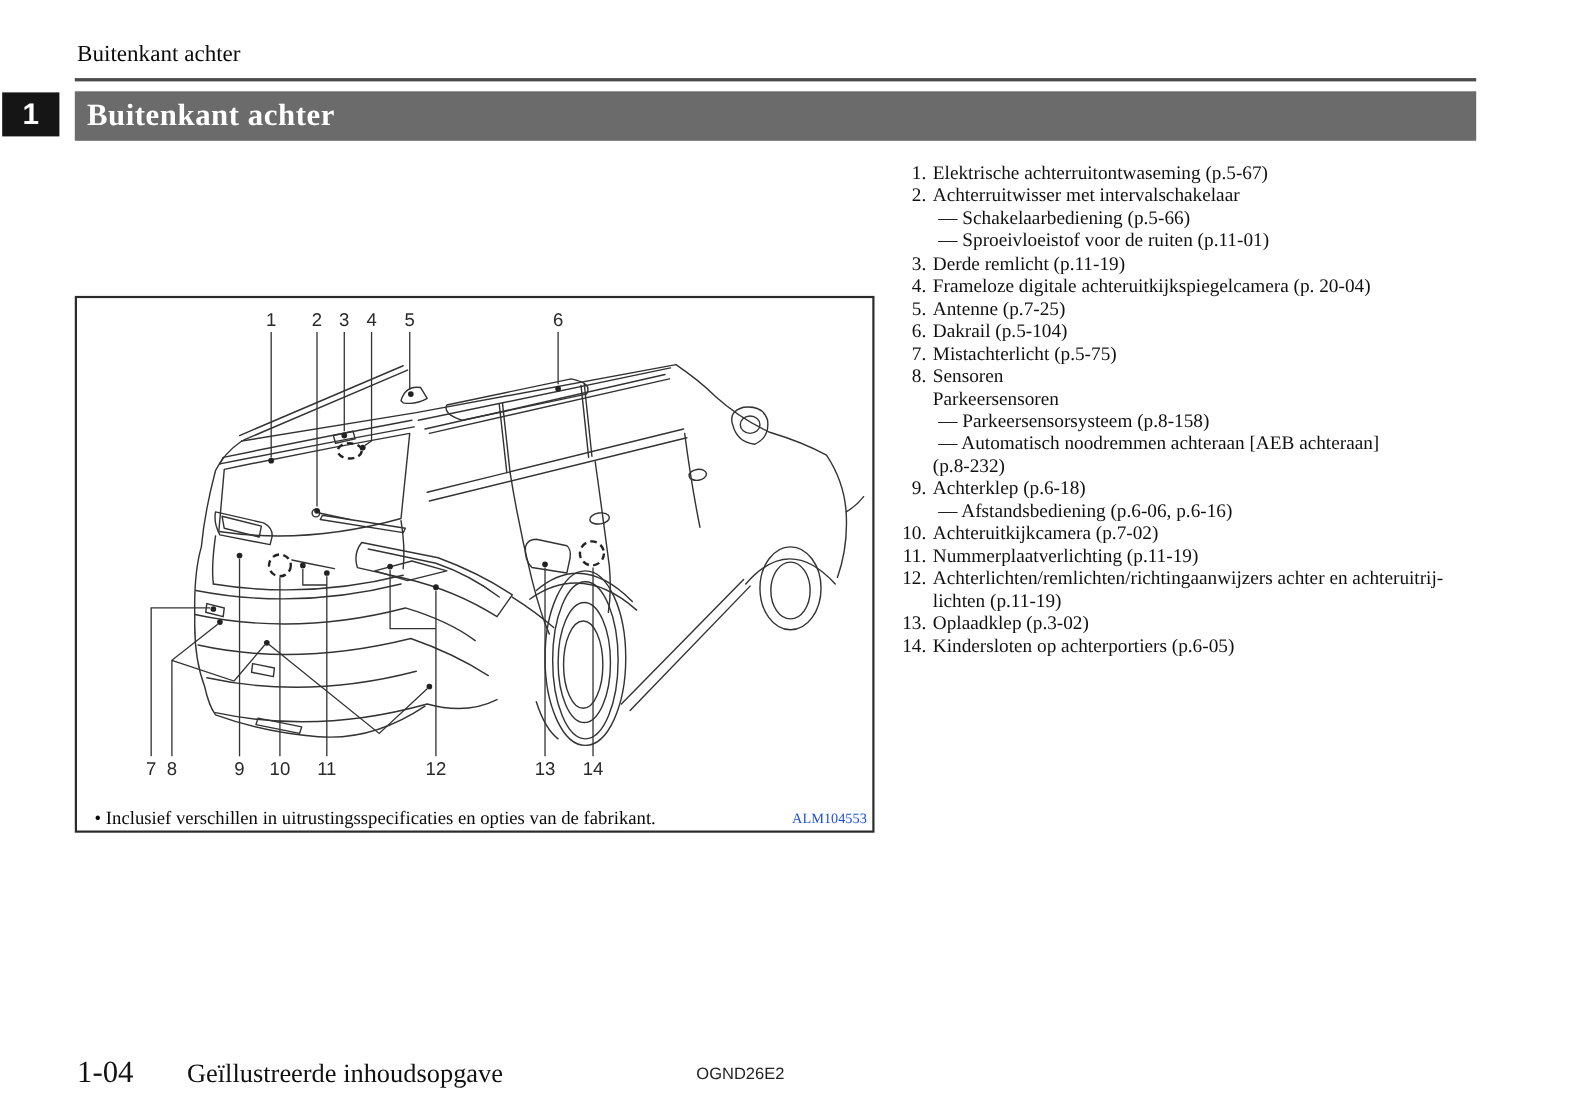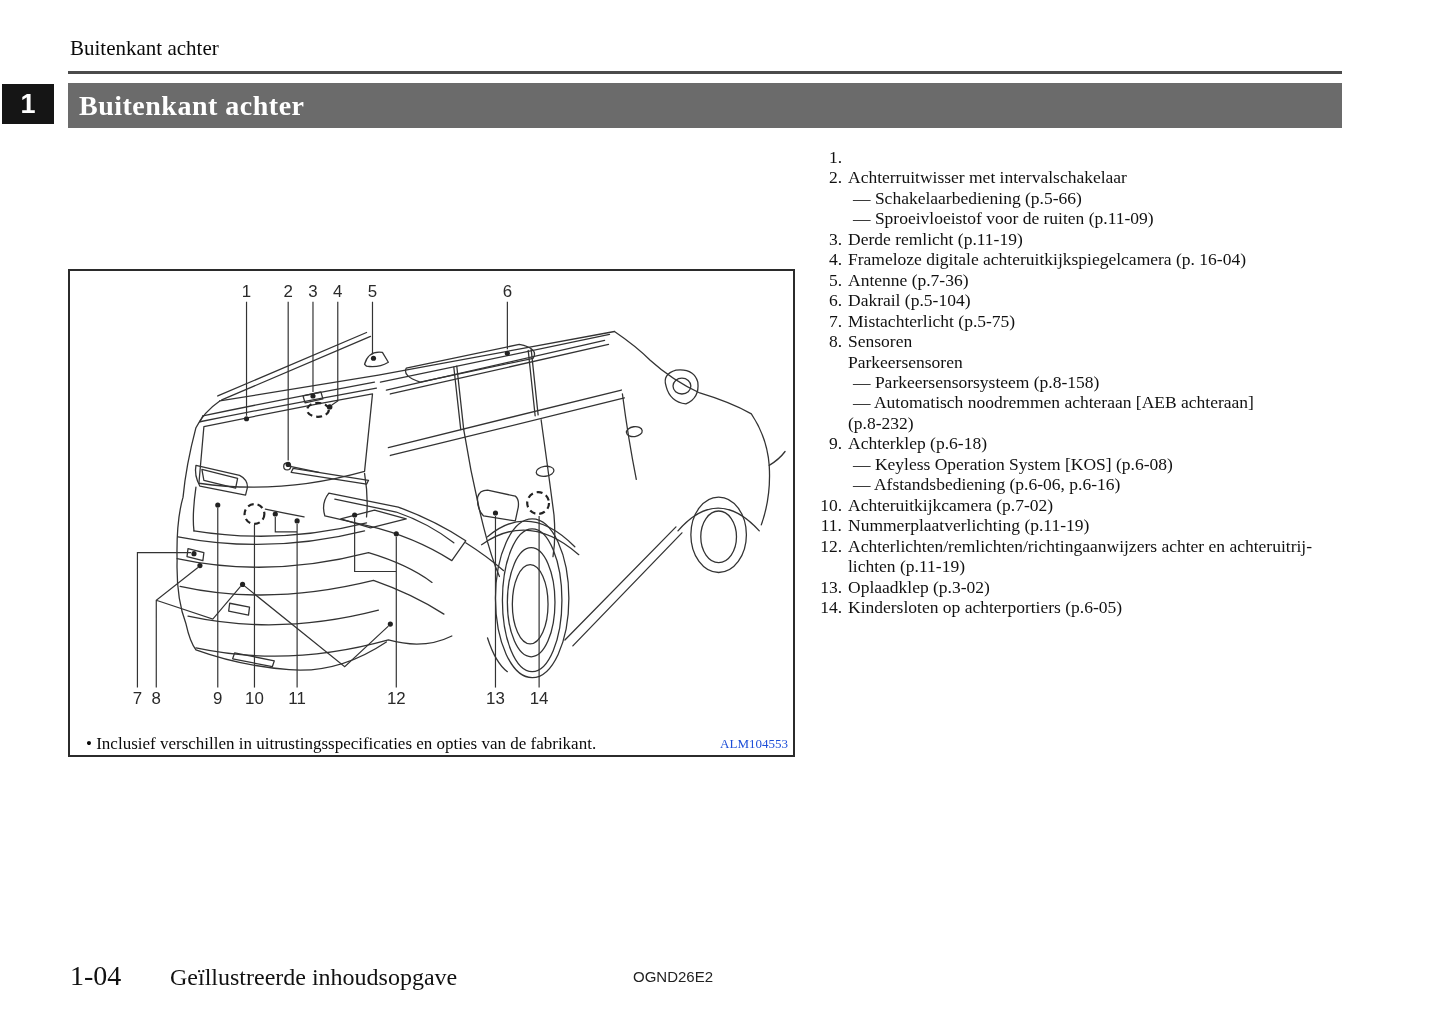--- a/index.html
+++ b/index.html
@@ -193,44 +193,45 @@
         <text x="472" y="437">14</text>
       </g>
   </svg>
   <div class="figure-note">• Inclusief verschillen in uitrustingsspecificaties en opties van de fabrikant.</div>
   <div class="figure-code">ALM104553</div>
 </div>
 
 <div class="parts-list" id="parts-list">
     <div class="parts-row">
       <span class="num">1.</span>
+      <span class="txt">Elektrische achterruitontwaseming (p.5-67)</span>
     </div>
     <div class="parts-row">
       <span class="num">2.</span>
       <span class="txt">Achterruitwisser met intervalschakelaar</span>
     </div>
     <div class="parts-row">
       <span class="num"></span>
       <span class="txt dash">— Schakelaarbediening (p.5-66)</span>
     </div>
     <div class="parts-row">
       <span class="num"></span>
-      <span class="txt dash">— Sproeivloeistof voor de ruiten (p.11-09)</span>
+      <span class="txt dash">— Sproeivloeistof voor de ruiten (p.11-01)</span>
     </div>
     <div class="parts-row">
       <span class="num">3.</span>
       <span class="txt">Derde remlicht (p.11-19)</span>
     </div>
     <div class="parts-row">
       <span class="num">4.</span>
-      <span class="txt">Frameloze digitale achteruitkijkspiegelcamera (p. 16-04)</span>
+      <span class="txt">Frameloze digitale achteruitkijkspiegelcamera (p. 20-04)</span>
     </div>
     <div class="parts-row">
       <span class="num">5.</span>
-      <span class="txt">Antenne (p.7-36)</span>
+      <span class="txt">Antenne (p.7-25)</span>
     </div>
     <div class="parts-row">
       <span class="num">6.</span>
       <span class="txt">Dakrail (p.5-104)</span>
     </div>
     <div class="parts-row">
       <span class="num">7.</span>
       <span class="txt">Mistachterlicht (p.5-75)</span>
     </div>
     <div class="parts-row">
@@ -252,21 +253,20 @@
     <div class="parts-row">
       <span class="num"></span>
       <span class="txt">(p.8-232)</span>
     </div>
     <div class="parts-row">
       <span class="num">9.</span>
       <span class="txt">Achterklep (p.6-18)</span>
     </div>
     <div class="parts-row">
       <span class="num"></span>
-      <span class="txt dash">— Keyless Operation System [KOS] (p.6-08)</span>
     </div>
     <div class="parts-row">
       <span class="num"></span>
       <span class="txt dash">— Afstandsbediening (p.6-06, p.6-16)</span>
     </div>
     <div class="parts-row">
       <span class="num">10.</span>
       <span class="txt">Achteruitkijkcamera (p.7-02)</span>
     </div>
     <div class="parts-row">

